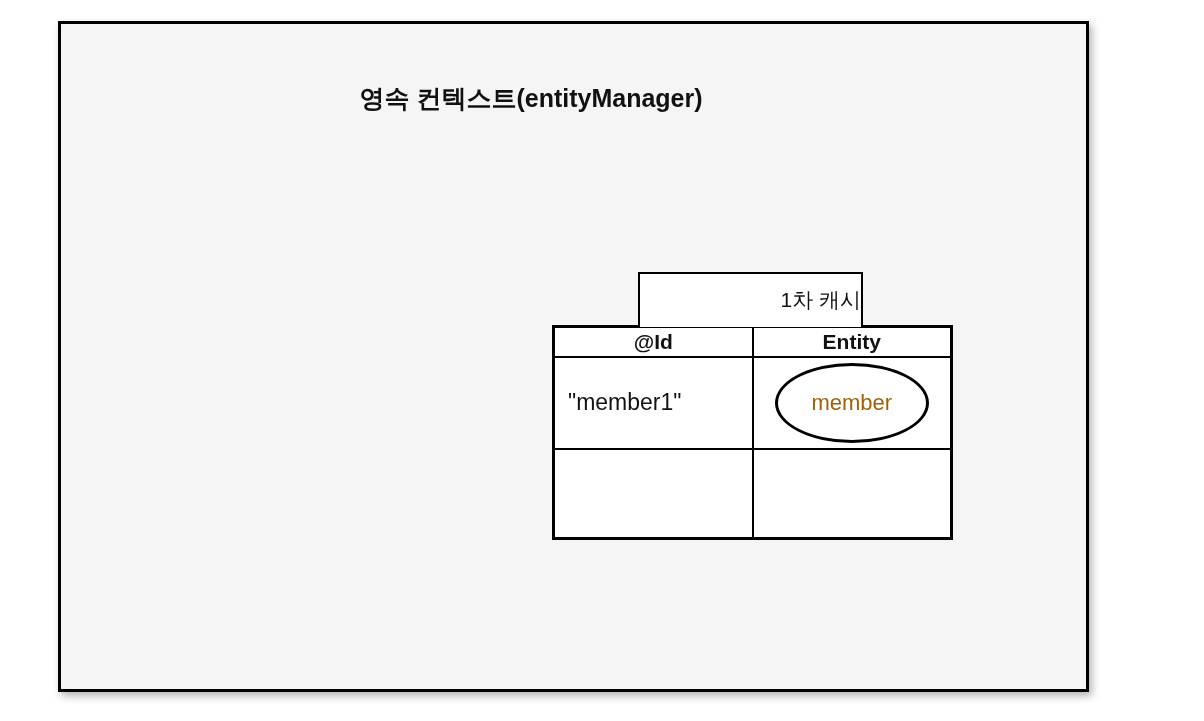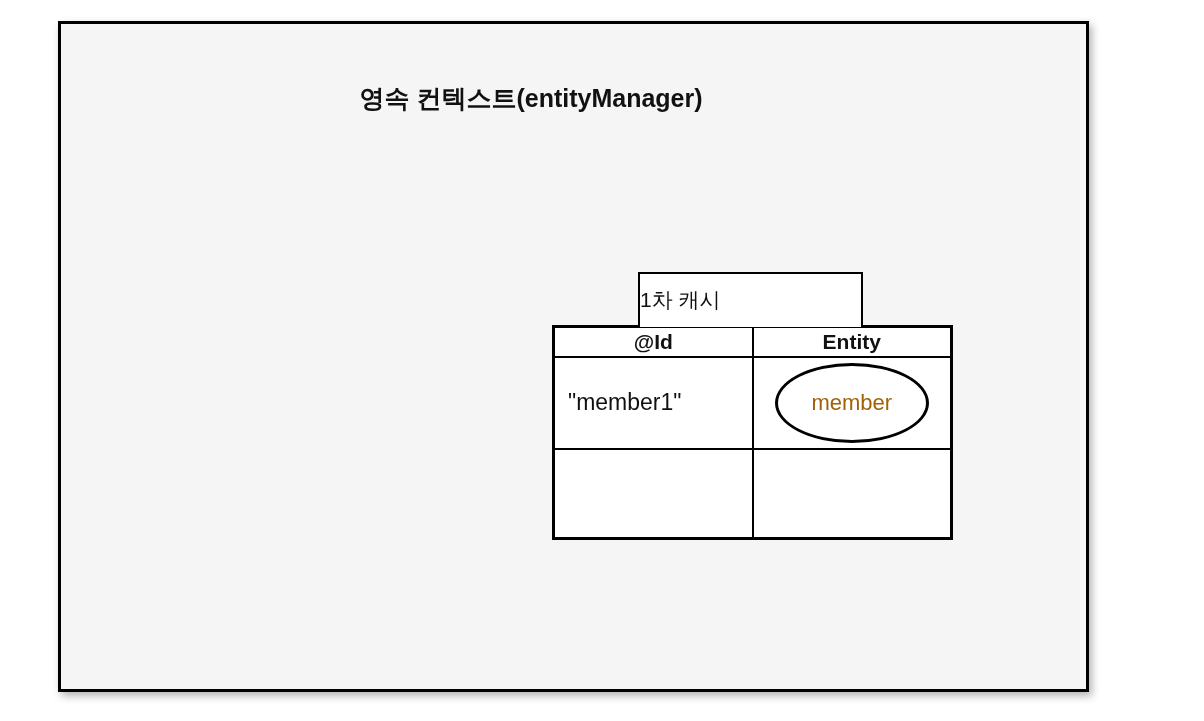--- a/index.html
+++ b/index.html
@@ -35,21 +35,21 @@
   
   .cache-tab {
     position: absolute;
     left: 577px; top: 248px;
     width: 225px; height: 55px;
     background: #ffffff;
     border: 2px solid #000000;
     border-bottom: none;
     display: flex;
     align-items: center;
-    justify-content: flex-start;
+    justify-content: flex-end;
     z-index: 2;
   }
   .cache-tab span {
     font-size: 21px;
     color: #111111;
     padding-bottom: 2px;
   }
 
   
   .cache-table-wrap {

